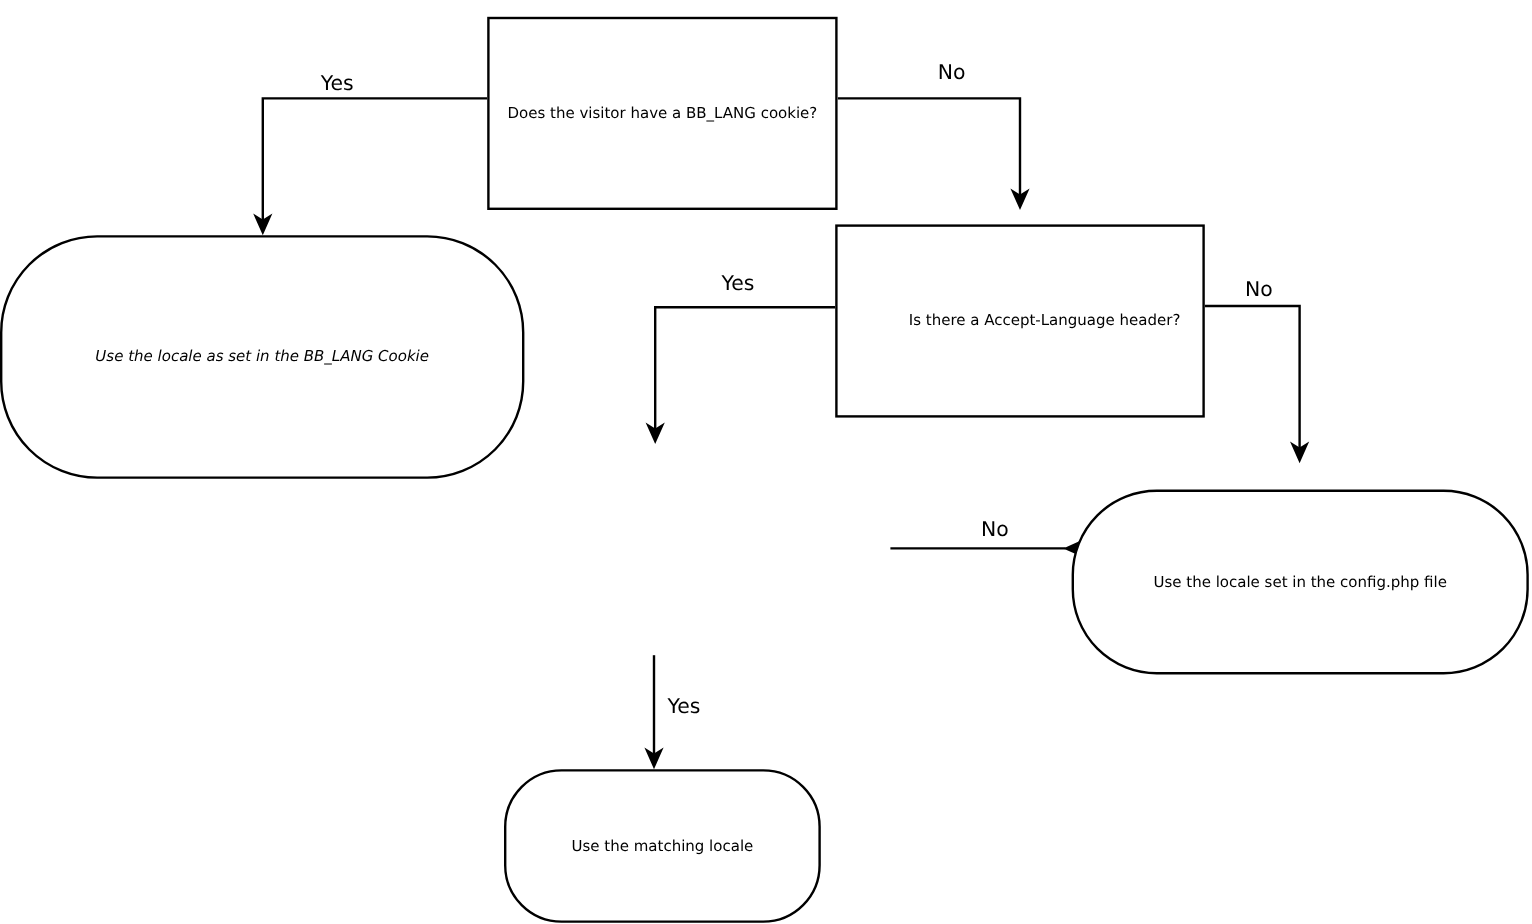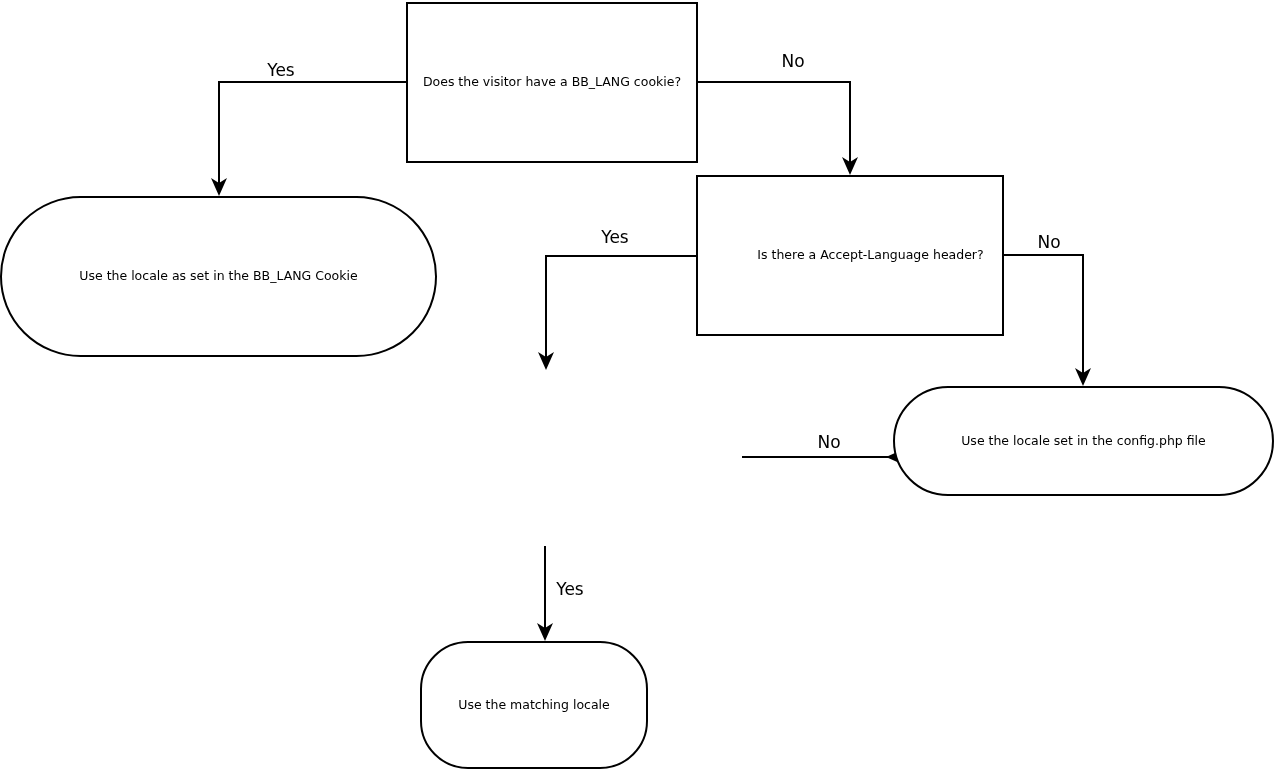--- a/index.html
+++ b/index.html
@@ -40,31 +40,31 @@
     display: flex;
     align-items: center;
     justify-content: center;
     text-align: center;
     font-size: 12.5px;
     line-height: 1.3;
   }
   .node .label {
     white-space: nowrap;
   }
-  .rect-node { border-radius: 0; }
+  .rect-node { border-radius: 0; margin-top: 12px; }
   .stadium-b { border-radius: 81px; }
   .stadium-e { border-radius: 71px; }
   .stadium-f { border-radius: 48px; }
 
   #node-cookie-check   { left: 406px; top: 2px;   width: 292px; height: 161px; }
-  #node-use-cookie     { left: 0px;   top: 196px; width: 437px; height: 161px; }
+  #node-use-cookie     { left: 0px;   top: 196px; width: 437px; height: 203px; font-style: italic; }
   #node-header-check   { left: 696px; top: 175px; width: 308px; height: 161px; padding-left: 41px; }
   #node-locale-check   { left: 348px; top: 370px; width: 394px; height: 176px; }
-  #node-use-config     { left: 893px; top: 386px; width: 381px; height: 110px; }
-  #node-use-matching   { left: 420px; top: 641px; width: 228px; height: 128px; }
+  #node-use-config     { left: 893px; top: 408px; width: 381px; height: 154px; }
+  #node-use-matching   { left: 420px; top: 641px; width: 264px; height: 128px; }
 
   .edge-label {
     position: absolute;
     transform: translate(-50%, -50%);
     font-size: 17px;
     white-space: nowrap;
     background: #ffffff;
     padding: 0 2px;
   }
   #label-cookie-yes    { left: 281px;  top: 70px;  }

